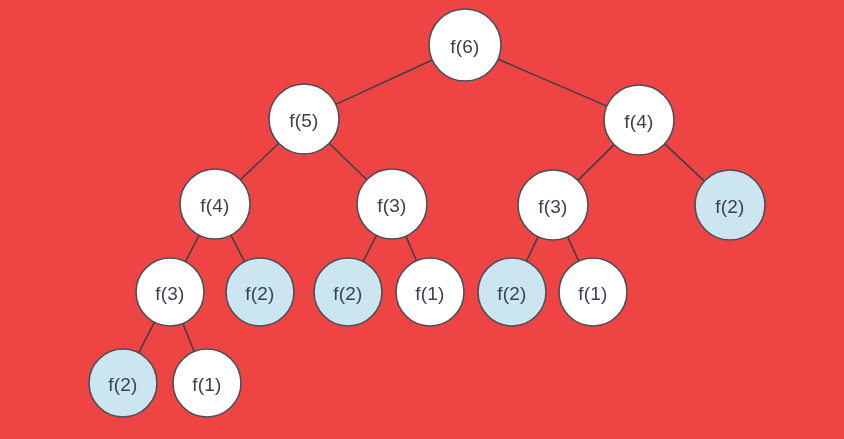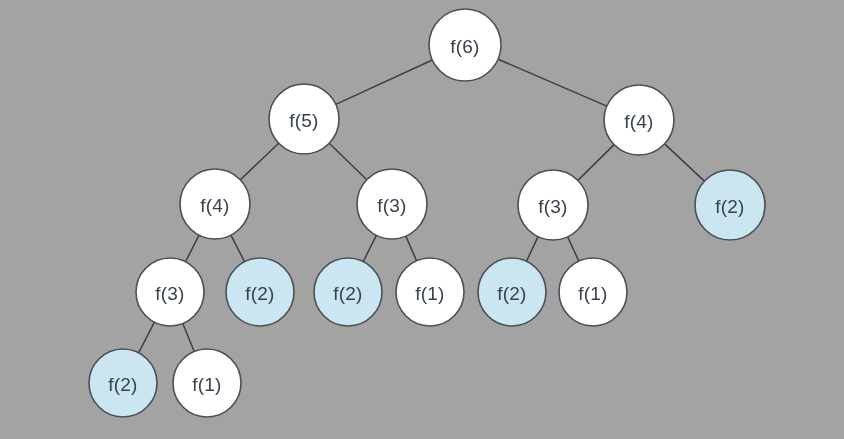--- a/index.html
+++ b/index.html
@@ -4,21 +4,21 @@
 <style>
   html, body {
     margin: 0;
     padding: 0;
     background: #ffffff;
   }
   #canvas {
     position: relative;
     width: 844px;
     height: 439px;
-    background: #a3a3a3;
+    background: #ef4444;
     overflow: hidden;
     font-family: "Liberation Sans", "DejaVu Sans", sans-serif;
   }
   #tree-svg {
     position: absolute;
     left: 0;
     top: 0;
     width: 844px;
     height: 439px;
   }

